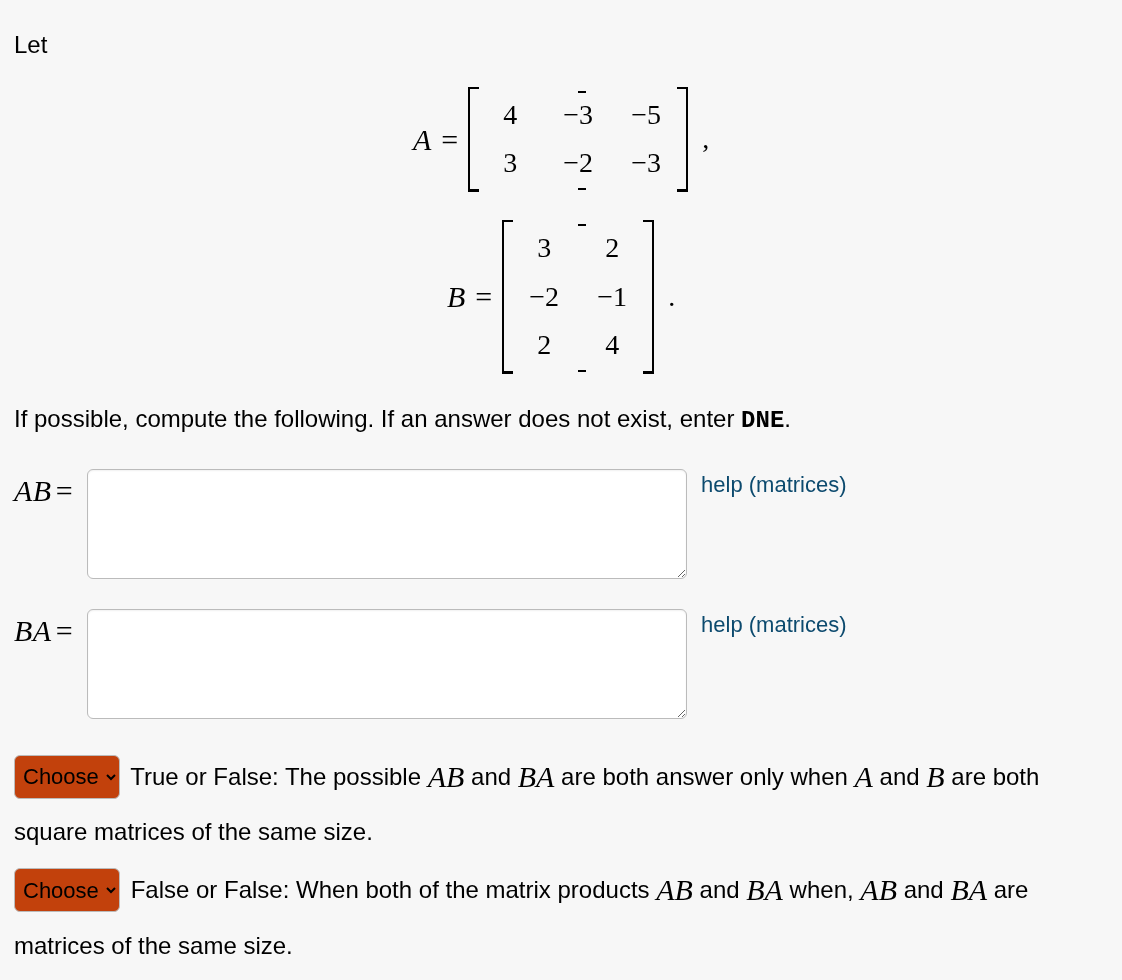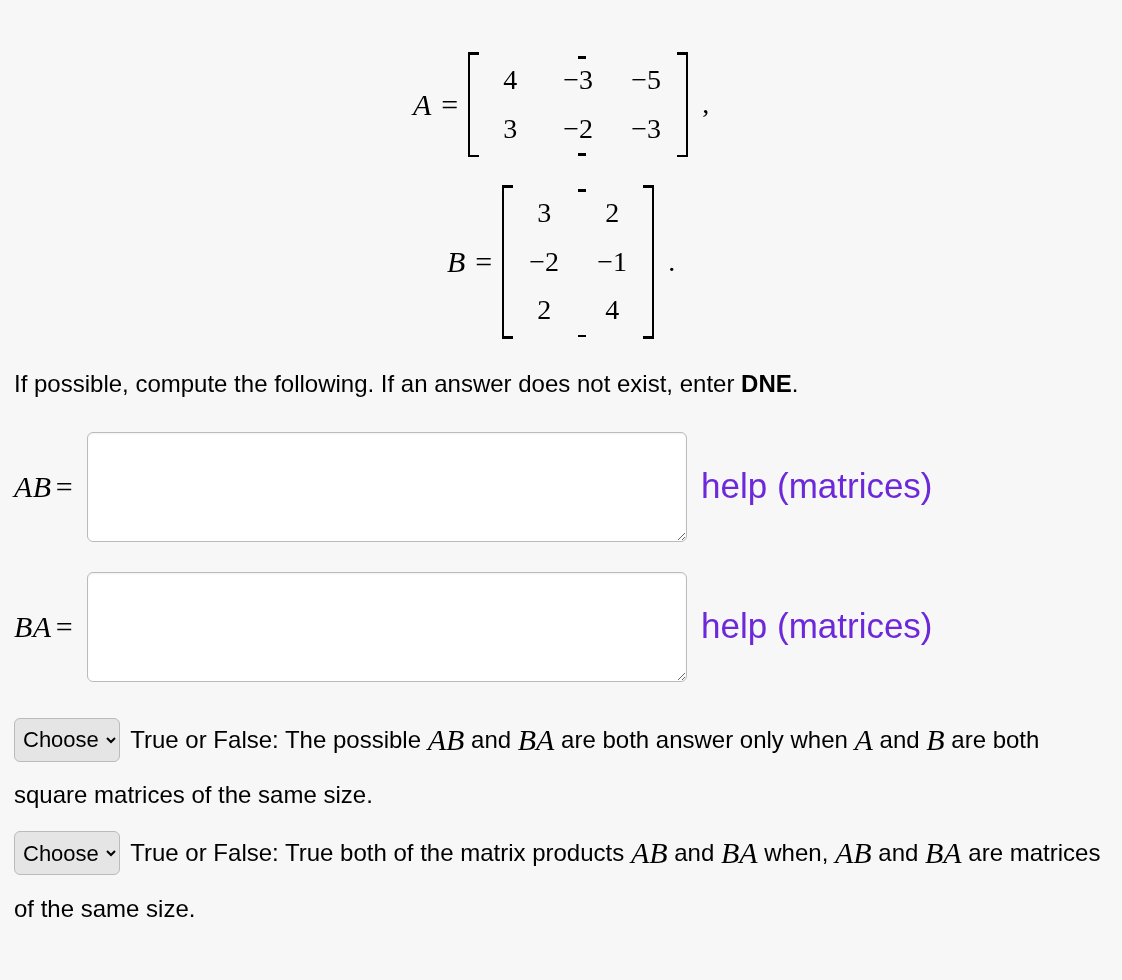--- a/index.html
+++ b/index.html
@@ -72,24 +72,24 @@
     text-align: center;
     min-width: 32px;
   }
   .trail {
     font-family: "Times New Roman", Times, serif;
     font-size: 28px;
     margin-left: 4px;
   }
   .instruct strong {
     font-weight: bold;
+    font-family: Liberation Mono, monospace;
   }
   .answer-row {
     display: flex;
-    align-items: center;
     gap: 14px;
     margin: 30px 0 10px 0;
   }
   .answer-label {
     font-family: "Times New Roman", Times, serif;
     font-style: italic;
     font-size: 30px;
     letter-spacing: 0.5px;
     white-space: nowrap;
   }
@@ -105,49 +105,50 @@
     resize: both;
     border: 1px solid #bbb;
     border-radius: 6px;
     background: #fff;
     box-shadow: inset 0 1px 2px rgba(0,0,0,0.06);
     font-size: 18px;
     padding: 8px;
     box-sizing: border-box;
   }
   a.help {
-    color: #6d28d9;
+    color: #0c4a6e;
     text-decoration: none;
-    font-size: 35px;
+    font-size: 22px;
   }
   .tf-row {
     margin-top: 28px;
     line-height: 2.0;
   }
   select.tf {
     font-size: 22px;
     padding: 4px 4px;
     border: 1px solid #bbb;
     border-radius: 6px;
-    background: #e5e5e5;
+    background: #c2410c;
     height: 44px;
     vertical-align: middle;
     margin: 4px 4px 4px 0;
   }
   .tf-text {
     font-size: 24px;
     vertical-align: middle;
   }
   .tf-text .math-var { font-size: 30px; vertical-align: -2px; }
 </style>
 </head>
 <body>
 
 <div class="page">
 
+  <div>Let</div>
 
   <div class="eq-block">
     <span class="eq-wrap">
       <span class="eq-lhs">A</span>
       <span class="eq-eq">=</span>
       <span class="matrix">
         <span class="corner-tl"></span>
           <span class="corner-tr"></span>
           <span class="corner-bl"></span>
           <span class="corner-br"></span>
@@ -222,16 +223,16 @@
 
   <div class="tf-row">
     <select class="tf">
       <option>Choose</option>
     </select><span class="tf-text"><span> True or False: The possible </span><span class="math-var">AB</span><span> and </span><span class="math-var">BA</span><span> are both answer only when </span><span class="math-var">A</span><span> and </span><span class="math-var">B</span><span> are both square matrices of the same size.</span></span>
   </div>
 
   <div class="tf-row" style="margin-top:4px;">
     <select class="tf">
       <option>Choose</option>
-    </select><span class="tf-text"><span> True or False: True both of the matrix products </span><span class="math-var">AB</span><span> and </span><span class="math-var">BA</span><span> when, </span><span class="math-var">AB</span><span> and </span><span class="math-var">BA</span><span> are matrices of the same size.</span></span>
+    </select><span class="tf-text"><span> False or False: When both of the matrix products </span><span class="math-var">AB</span><span> and </span><span class="math-var">BA</span><span> when, </span><span class="math-var">AB</span><span> and </span><span class="math-var">BA</span><span> are matrices of the same size.</span></span>
   </div>
 
 </div>
 
 </body></html>

